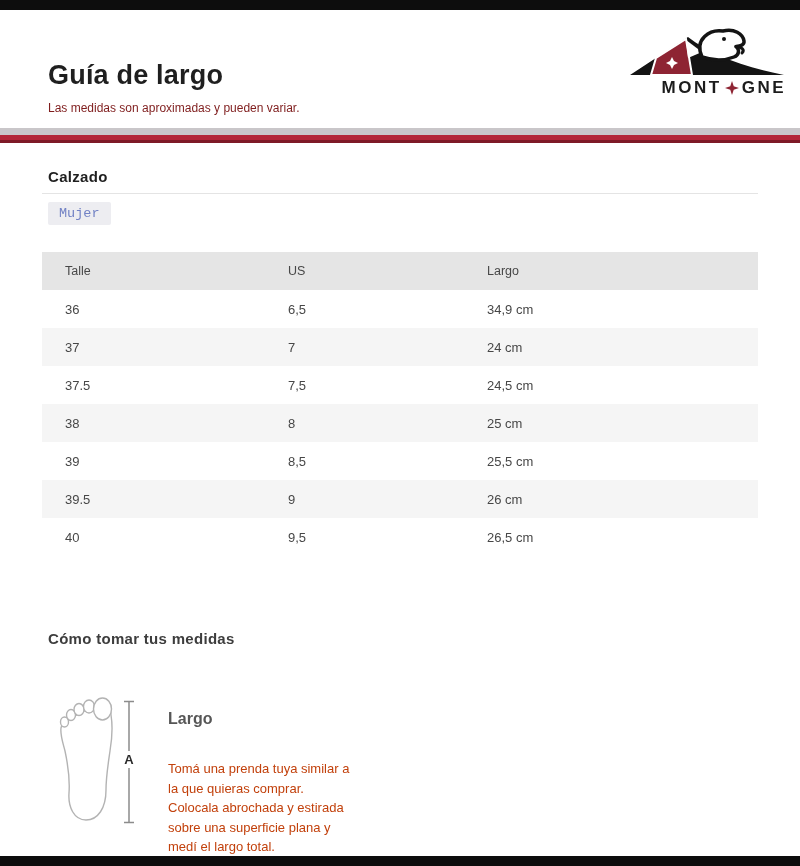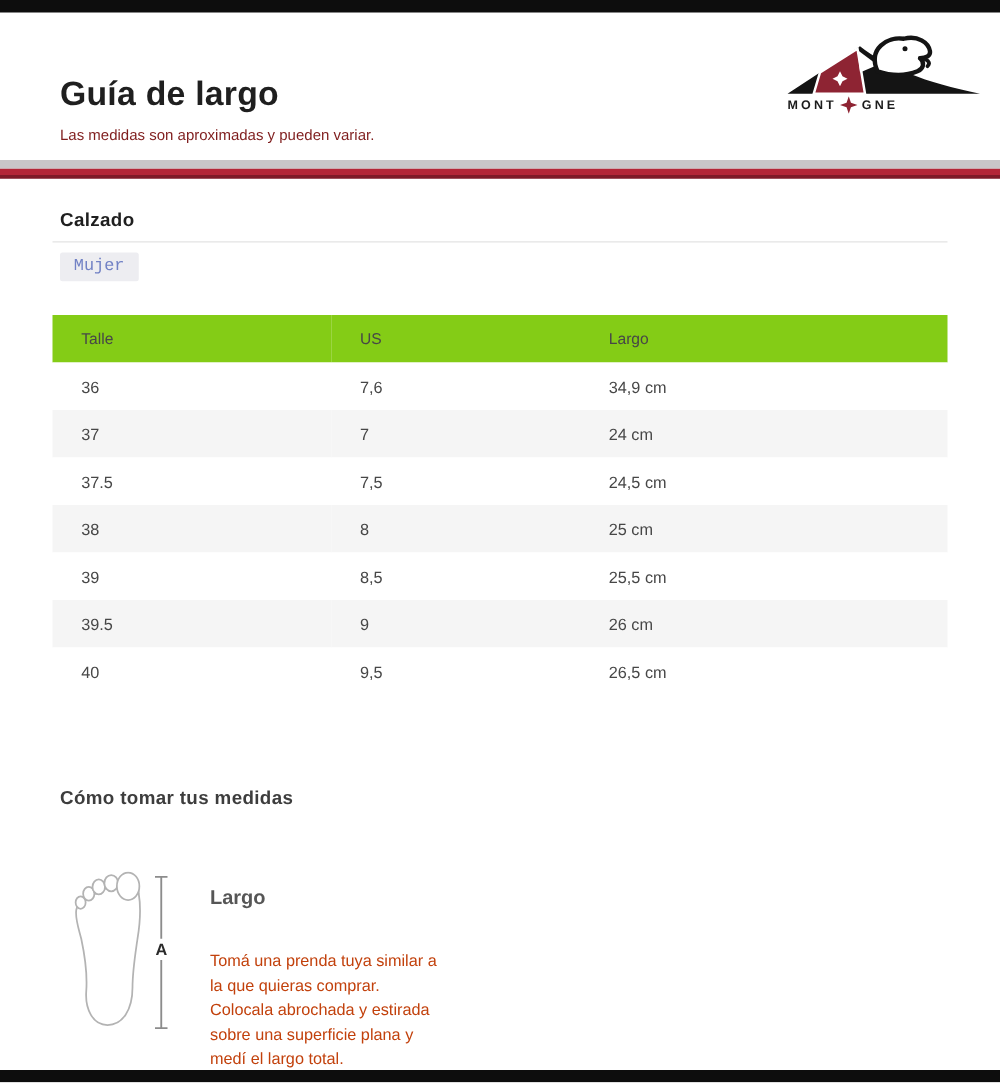--- a/index.html
+++ b/index.html
@@ -28,22 +28,22 @@
   .page-subtitle {
     position: absolute; left: 48px; top: 101px;
     font-size: 12px; color: #7f1d1d;
   }
   .brand-logo {
     position: absolute; left: 628px; top: 26px; width: 158px; height: 74px;
   }
   .brand-logo .emblem { position: absolute; left: 0; top: 0; }
   .brand-wordmark {
     position: absolute; left: 2px; top: 52px; width: 156px;
-    display: flex; align-items: center; justify-content: flex-start; gap: 3px;
-    font-weight: 800; font-size: 10px; letter-spacing: 2.5px; color: #1c1c1c;
+    display: flex; align-items: center; justify-content: flex-end; gap: 3px;
+    font-weight: 800; font-size: 17px; letter-spacing: 2.5px; color: #1c1c1c;
   }
   .brand-wordmark .star { margin-top: -1px; }
 
   
   .tricolor { position: absolute; left: 0; top: 128px; width: 800px; }
   .tricolor .gray  { height: 7px; background: var(--bar-gray, #c9c6c9); }
   .tricolor .red   { height: 5px; background: var(--accent-red, #b32638); }
   .tricolor .dark  { height: 3px; background: var(--accent-dark-red, #7e1a28); }
 
   
@@ -64,21 +64,21 @@
 
   
   .size-table {
     position: absolute; left: 42px; top: 252px; width: 716px;
     border-collapse: collapse; table-layout: fixed;
   }
   .size-table col.c1 { width: 223px; }
   .size-table col.c2 { width: 199px; }
   .size-table col.c3 { width: 294px; }
   .size-table th {
-    height: 38px; background: #84cc16; text-align: left; padding-left: 23px;
+    height: 38px; background: #e5e5e5; text-align: left; padding-left: 23px;
     font-size: 12.5px; font-weight: 400; color: #474747;
   }
   .size-table td {
     height: 38px; padding-left: 23px;
     font-size: 13px; color: #474747;
   }
   .size-table tbody tr:nth-child(even) { background: #f5f5f5; }
   .size-table tbody tr:nth-child(odd)  { background: #ffffff; }
 
   
@@ -152,21 +152,21 @@
     <thead>
       <tr id="size-table-head">
           <th>Talle</th>
           <th>US</th>
           <th>Largo</th>
         </tr>
     </thead>
     <tbody id="size-table-body">
         <tr>
           <td>36</td>
-          <td>7,6</td>
+          <td>6,5</td>
           <td>34,9 cm</td>
         </tr>
         <tr>
           <td>37</td>
           <td>7</td>
           <td>24 cm</td>
         </tr>
         <tr>
           <td>37.5</td>
           <td>7,5</td>

